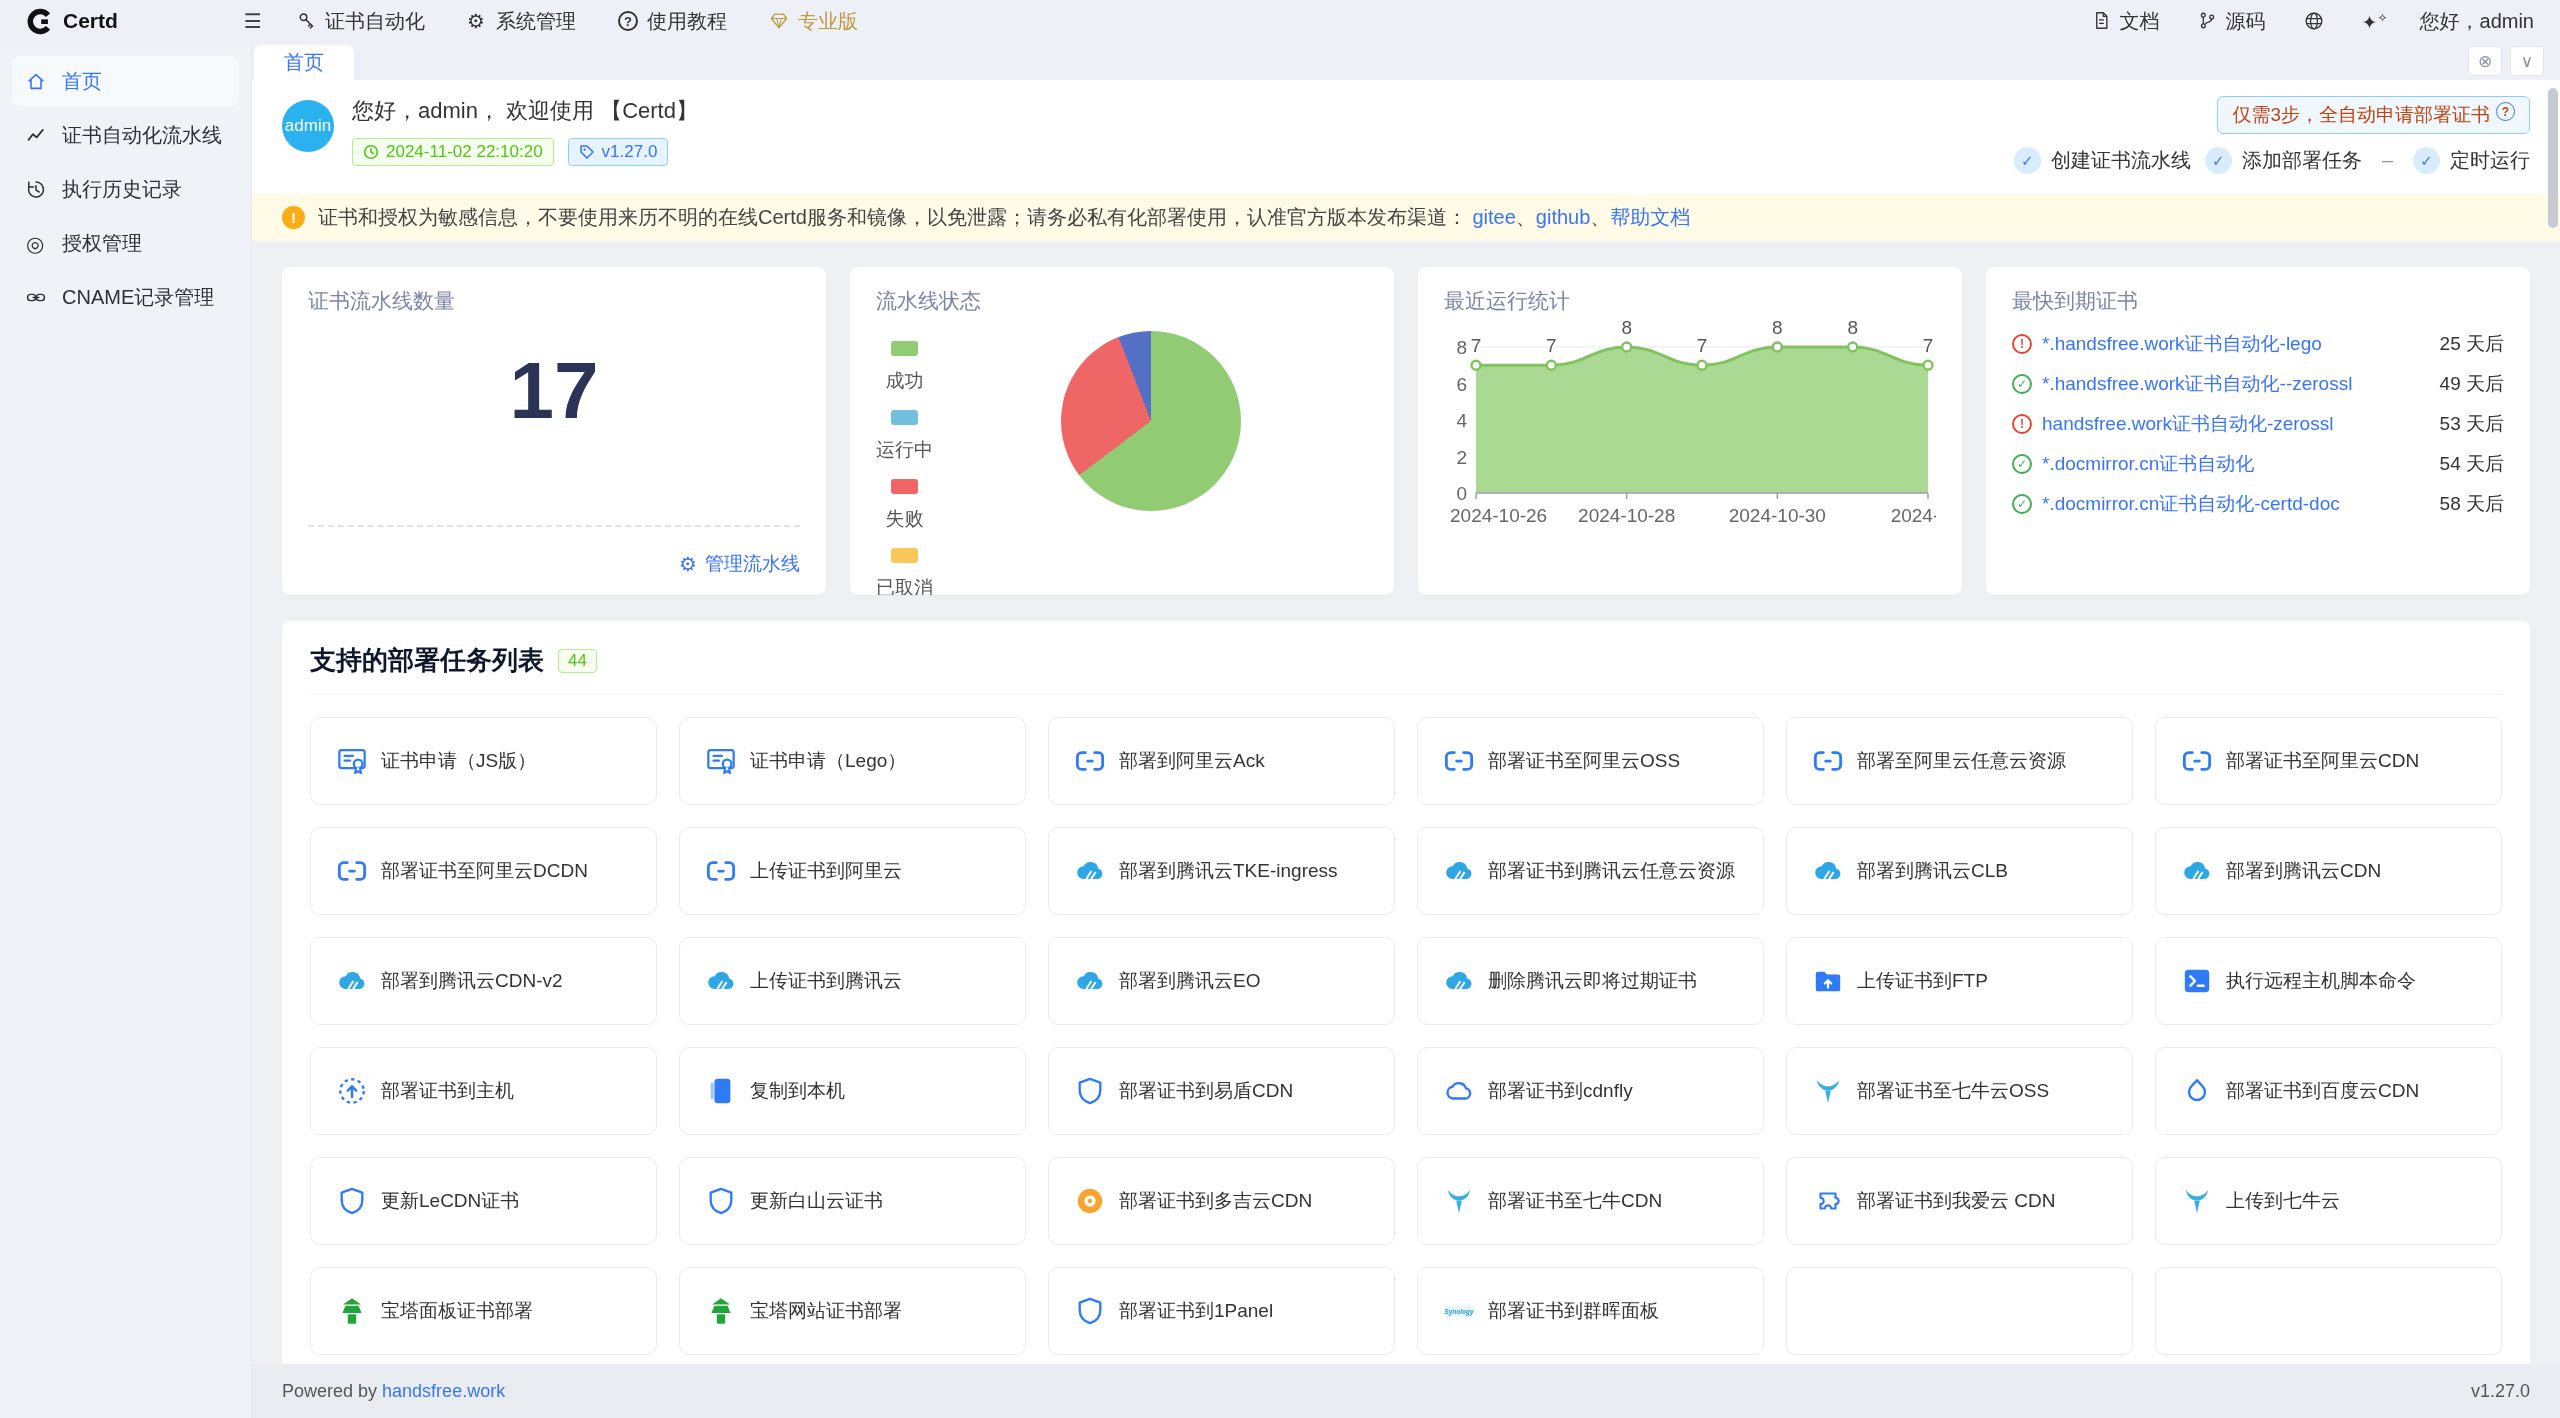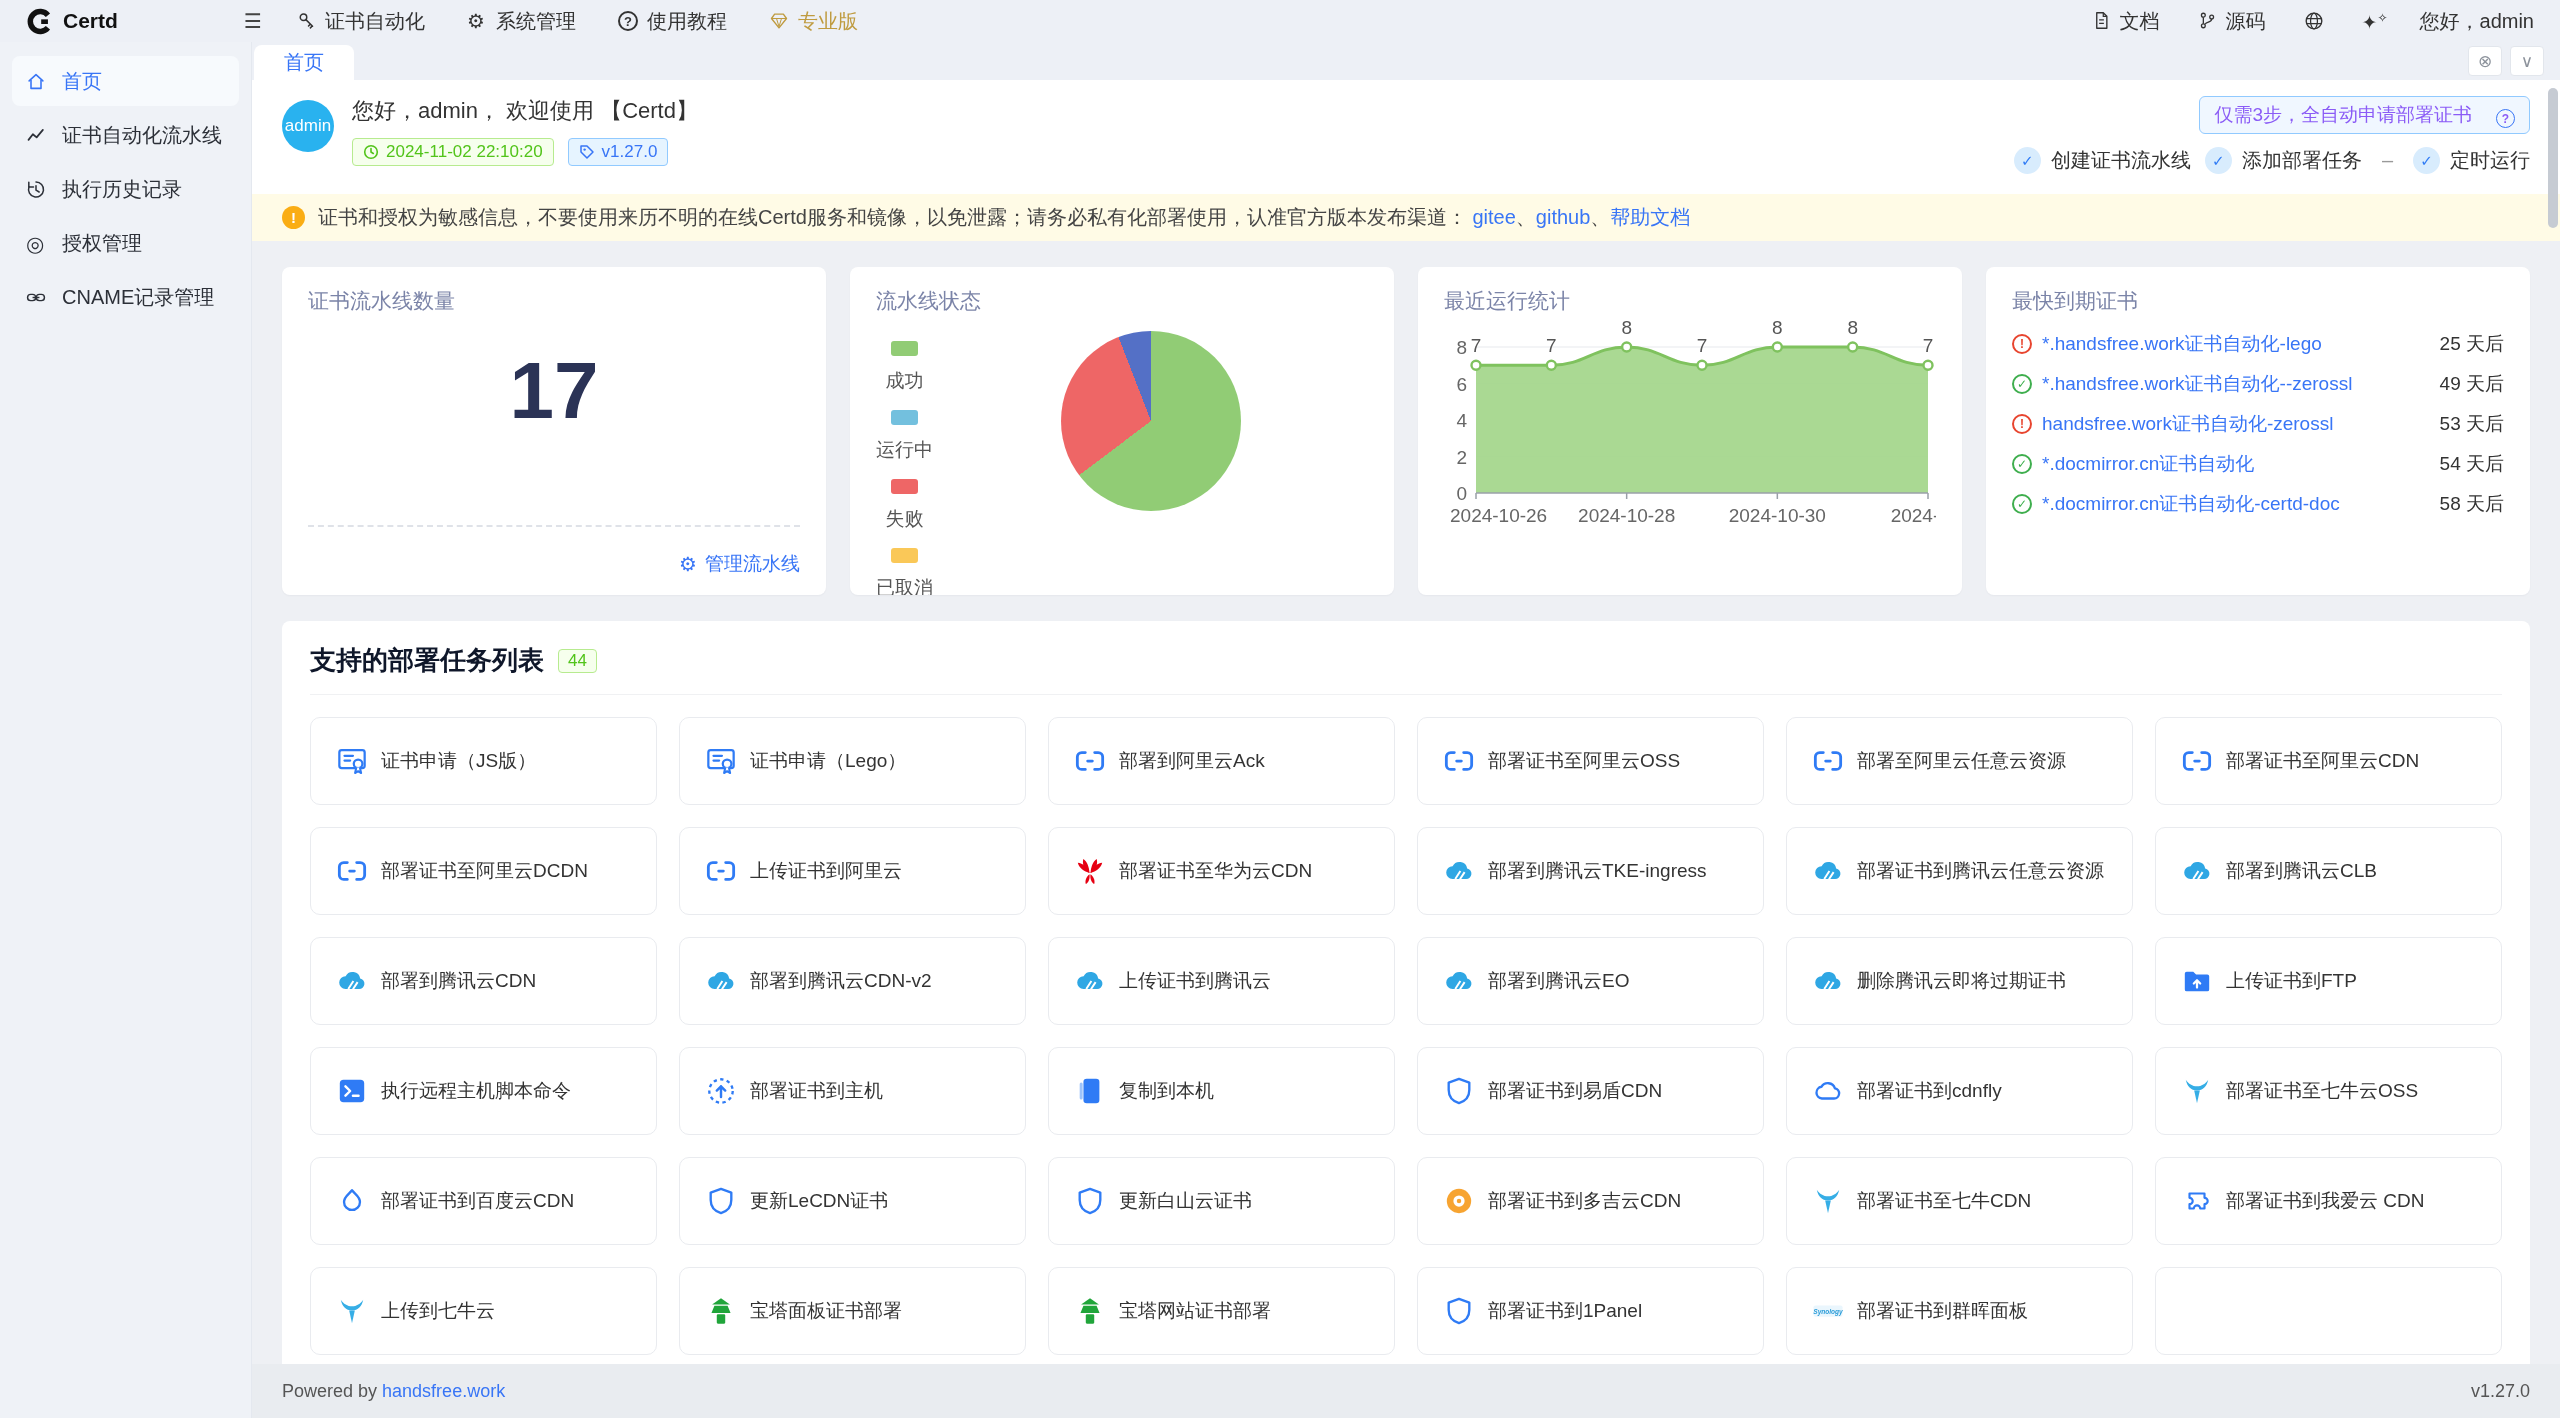--- a/index.html
+++ b/index.html
@@ -40,21 +40,21 @@
   .header { background:#fff; padding:16px 30px 20px; display:flex; justify-content:space-between; }
   .welcome { display:flex; gap:18px; }
   .avatar { width:52px; height:52px; border-radius:50%; background:#29b2ef; color:#fff; font-size:17px;
     display:flex; align-items:center; justify-content:center; flex:none; margin-top:4px; }
   .greeting { font-size:22px; color:#333; }
   .badges { display:flex; gap:14px; margin-top:12px; }
   .badge { display:inline-flex; align-items:center; gap:7px; font-size:17px; border-radius:4px; padding:3px 10px; }
   .badge-green { color:#52c41a; background:#f6ffed; border:1px solid #b7eb8f; }
   .badge-blue  { color:#3875f6; background:#e6f4ff; border:1px solid #91caff; }
   .header-right { display:flex; flex-direction:column; align-items:flex-end; gap:13px; }
-  .guide-btn { display:inline-flex; align-items:flex-end; gap:24px; font-size:19px; color:#8b5cf6;
+  .guide-btn { display:inline-flex; align-items:flex-start; gap:6px; font-size:19px; color:#c2410c;
     border:1px solid #91caff; background:#f0f7ff; border-radius:6px; padding:5px 14px; cursor:pointer; }
   .guide-q { width:19px; height:19px; border:1.6px solid #3875f6; border-radius:50%; font-size:12px;
     font-weight:700; display:inline-flex; align-items:center; justify-content:center; }
   .steps { display:flex; align-items:center; gap:14px; font-size:20px; color:#333; }
   .step { display:flex; align-items:center; gap:10px; cursor:pointer; }
   .step-check { width:27px; height:27px; border-radius:50%; background:#d8ecfd; color:#2f7bf5;
     font-size:15px; font-weight:700; display:flex; align-items:center; justify-content:center; }
   .step-dash { color:#999; margin:0 6px; }
 
   
@@ -520,35 +520,20 @@
                   <path d="M11 7H7.2C4.3 7 2.5 9.2 2.5 11.8v8.4C2.5 22.8 4.3 25 7.2 25H11" stroke="#2f7bf5" stroke-width="3" stroke-linecap="round"></path>
                   <path d="M21 7h3.8c2.9 0 4.7 2.2 4.7 4.8v8.4c0 2.6-1.8 4.8-4.7 4.8H21" stroke="#2f7bf5" stroke-width="3" stroke-linecap="round"></path>
                   <rect x="12" y="14.6" width="8" height="3" rx="1.5" fill="#2f7bf5"></rect>
                 </svg>
               </span>
               <span class="task-label">上传证书到阿里云</span>
             </div>
             <div class="task-card">
               <span class="task-icon">
                 <svg width="30" height="30" viewBox="0 0 32 32" fill="none">
-                  <g fill="#e60012">
-                    <path d="M15.5 18C9.5 15 7.5 8.5 8.8 3.2c4 2.3 6.2 8.6 6.7 14.8z"></path>
-                    <path d="M15.5 18C9.8 16.8 4 12.5 3 7.2c5.2.3 9.9 4.7 12.5 10.8z"></path>
-                    <path d="M16.5 18c6-3 8-9.5 6.7-14.8-4 2.3-6.2 8.6-6.7 14.8z"></path>
-                    <path d="M16.5 18c5.7-1.2 11.5-5.5 12.5-10.8-5.2.3-9.9 4.7-12.5 10.8z"></path>
-                    <path d="M15.5 19.5c-3.8 2.6-5 7.4-4 10.4 3-1.2 4.6-5.8 4-10.4z"></path>
-                    <path d="M16.5 19.5c3.8 2.6 5 7.4 4 10.4-3-1.2-4.6-5.8-4-10.4z"></path>
-                  </g>
-                </svg>
-              </span>
-              <span class="task-label">部署证书至华为云CDN</span>
-            </div>
-            <div class="task-card">
-              <span class="task-icon">
-                <svg width="30" height="30" viewBox="0 0 32 32" fill="none">
                   <path d="M9 24.5h14.5a5.6 5.6 0 0 0 1.2-11.1A8.2 8.2 0 0 0 9.2 11 6.7 6.7 0 0 0 9 24.5z" fill="#2fa7e4"></path>
                   <path d="M12 24.5l5.5-8.5M17 24.8l5-7.6" stroke="#fff" stroke-width="2.1"></path>
                 </svg>
               </span>
               <span class="task-label">部署到腾讯云TKE-ingress</span>
             </div>
             <div class="task-card">
               <span class="task-icon">
                 <svg width="30" height="30" viewBox="0 0 32 32" fill="none">
                   <path d="M9 24.5h14.5a5.6 5.6 0 0 0 1.2-11.1A8.2 8.2 0 0 0 9.2 11 6.7 6.7 0 0 0 9 24.5z" fill="#2fa7e4"></path>

